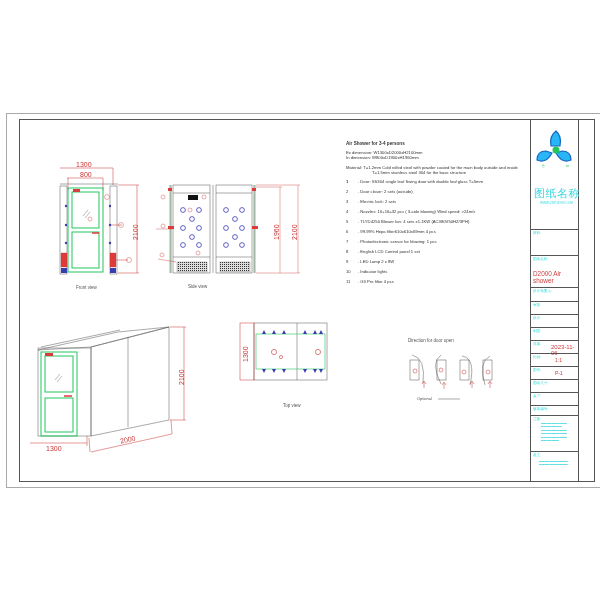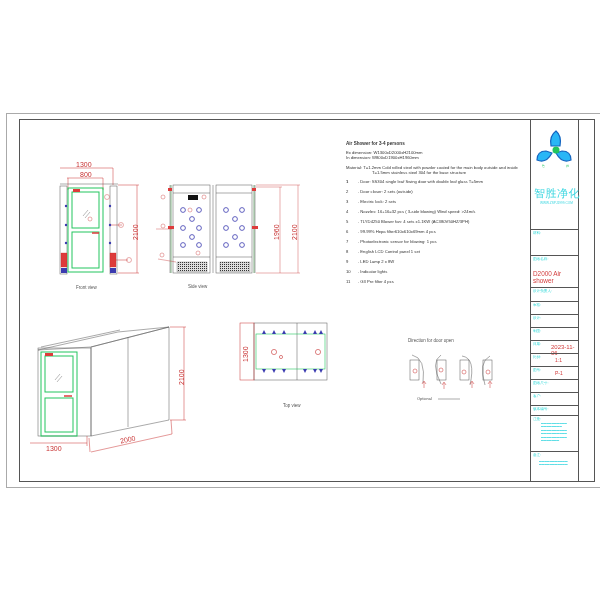--- a/index.html
+++ b/index.html
@@ -337,14 +337,14 @@
 <svg width="600" height="600" style="left:0;top:0;">
   <g stroke="#1565c0" stroke-width="1.2" fill="#29b6f6">
     <path d="M551,146 Q549,136 556,131 Q562,136 560,146 Z"></path>
     <path d="M546,151 Q537,151 537,160 Q546,164 552,153 Z"></path>
     <path d="M562,151 Q571,151 571,160 Q562,164 556,153 Z"></path>
   </g>
   <circle cx="556" cy="150" r="3.5" fill="#22c55e"></circle>
   <text x="542" y="167" font-size="3" fill="#22c55e" font-family="DejaVu Sans, sans-serif">智</text>
   <text x="566" y="167" font-size="3" fill="#22c55e" font-family="DejaVu Sans, sans-serif">胜</text>
 </svg>
-<div class="logo-text">智胜净化</div>
+<div class="logo-text">图纸名称</div>
 <div class="logo-url">WWW.ZSPJ1999.COM</div>
 
 </body></html>

